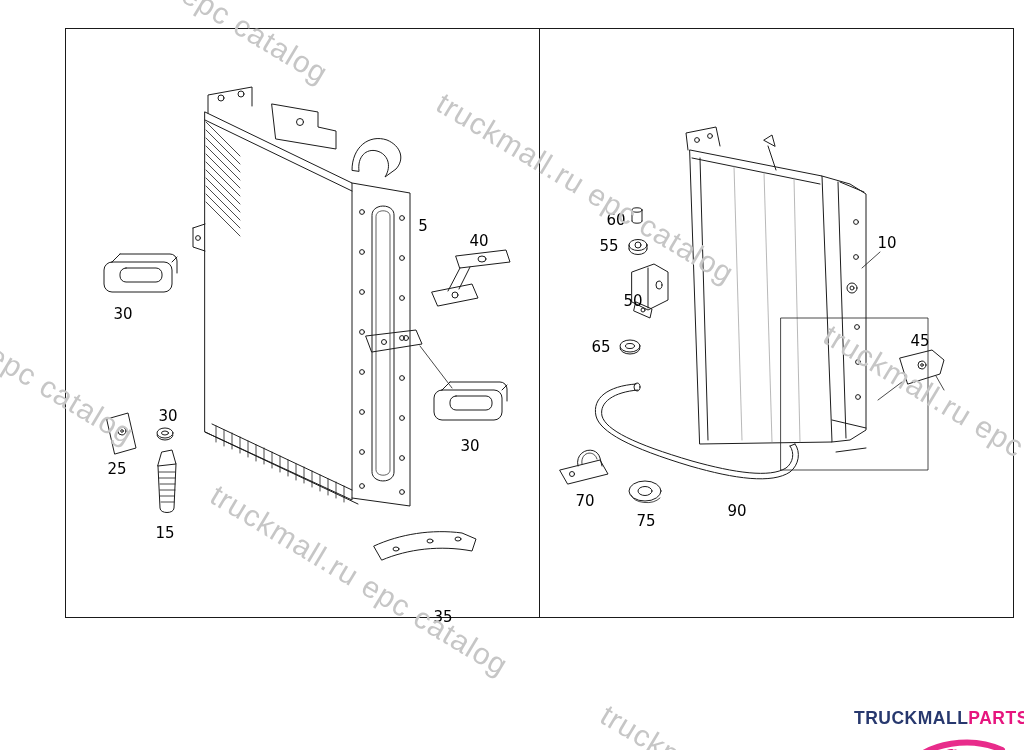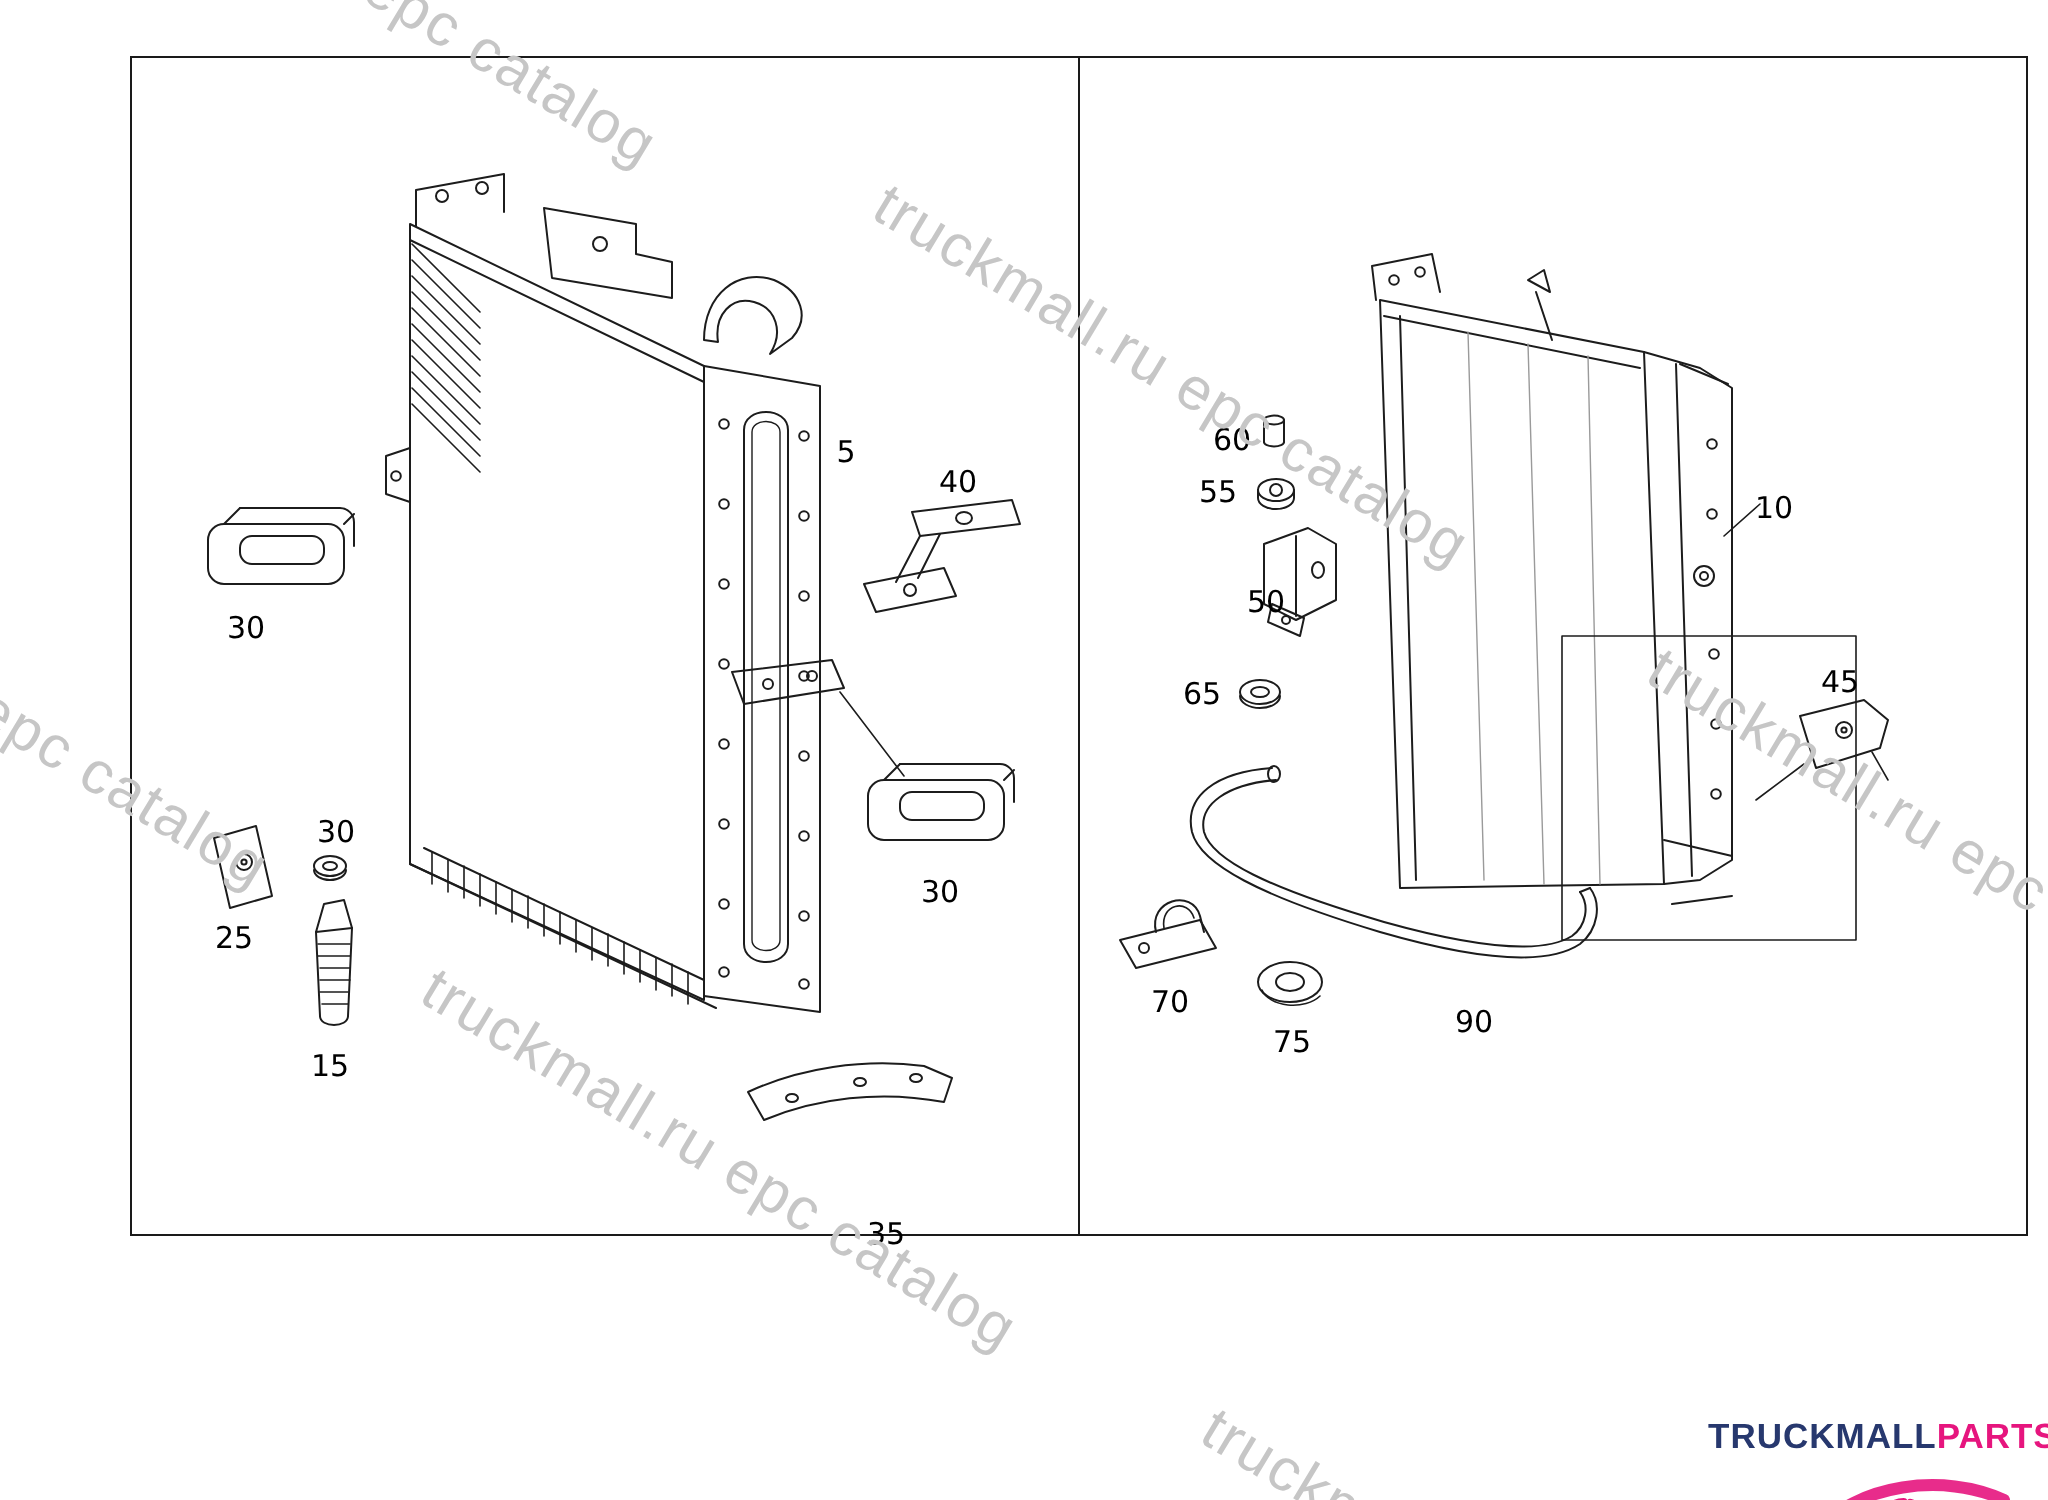--- a/index.html
+++ b/index.html
@@ -228,21 +228,21 @@
   <div class="part-label" style="left:470px;top:446px;">30</div>
   <div class="part-label" style="left:168px;top:416px;">30</div>
   <div class="part-label" style="left:117px;top:469px;">25</div>
   <div class="part-label" style="left:165px;top:533px;">15</div>
   <div class="part-label" style="left:443px;top:599px;margin-top:18px;">35</div>
 
   <div class="part-label" style="left:616px;top:220px;">60</div>
   <div class="part-label" style="left:609px;top:246px;text-align:center;">55</div>
   <div class="part-label" style="left:613px;top:301px;margin-left:20px;">50</div>
   <div class="part-label" style="left:601px;top:347px;">65</div>
-  <div class="part-label" style="left:887px;top:254px;">10</div>
+  <div class="part-label" style="left:887px;top:243px;">10</div>
   <div class="part-label" style="left:920px;top:341px;">45</div>
   <div class="part-label" style="left:585px;top:501px;">70</div>
   <div class="part-label" style="left:646px;top:521px;text-align:right;">75</div>
   <div class="part-label" style="left:737px;top:511px;">90</div>
 
   <div class="logo">
     <div class="logo-text">
       <span style="color: rgb(39, 56, 110);">TRUCKMALL</span><span style="color: rgb(230, 21, 126);">PARTS</span>
     </div>
     <svg class="logo-icon" width="110" height="58" viewBox="0 0 110 58" fill="none" stroke="currentColor" stroke-linecap="round" style="color: rgb(230, 21, 126);">

